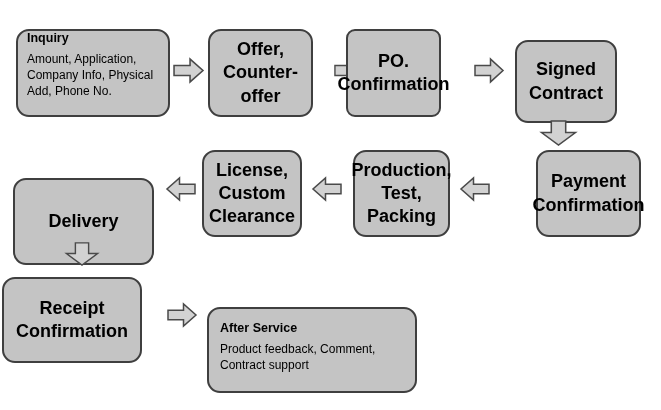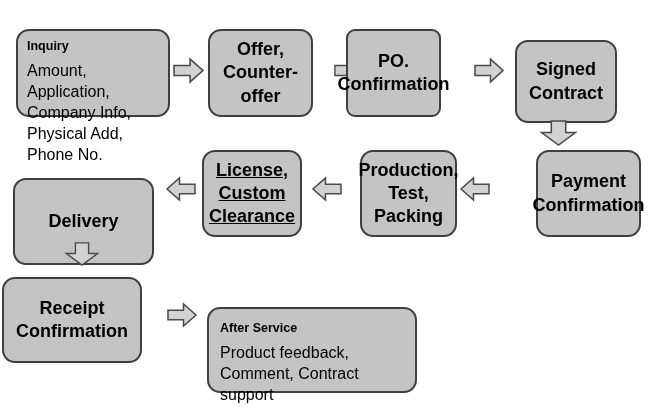--- a/index.html
+++ b/index.html
@@ -29,29 +29,29 @@
     justify-content: center;
     text-align: center;
   }
   .node-label {
     font-weight: bold;
     font-size: 18px;
     line-height: 1.28;
     white-space: pre-line;
   }
   .node-detail {
-    padding: 8px 8px 6px 9px;
+    padding: 0 8px 6px 9px;
   }
   .node-title {
     font-weight: bold;
     font-size: 12.5px;
     margin-bottom: 7px;
   }
   .node-body {
-    font-size: 16px;
+    font-size: 12px;
     line-height: 1.32;
   }
   .pad-lg { padding: 12px 10px 6px 11px; margin-top: 30px; }
   .arrow {
     position: absolute;
     display: block;
     overflow: visible;
   }
   .arrow-shape {
     fill: var(--arrow-fill, #d2d2d2);
@@ -59,22 +59,22 @@
     stroke-width: 1.5;
     stroke-linejoin: miter;
   }
 
   
   #n-inquiry    { left: 16px;  top: 29px;  width: 154px; height: 88px; }
   #n-offer      { left: 208px; top: 29px;  width: 105px; height: 88px; }
   #n-po         { left: 346px; top: 29px;  width: 95px;  height: 88px; border-radius: 9px; }
   #n-signed     { left: 515px; top: 40px;  width: 102px; height: 83px; }
   #n-payment    { left: 536px; top: 150px; width: 105px; height: 87px; }
-  #n-production { left: 353px; top: 150px; width: 97px;  height: 87px; margin-left: 7px; }
-  #n-license    { left: 202px; top: 150px; width: 100px; height: 87px; text-decoration: underline; }
+  #n-production { left: 353px; top: 150px; width: 97px;  height: 87px; }
+  #n-license    { left: 202px; top: 150px; width: 100px; height: 87px; }
   #n-delivery   { left: 13px;  top: 150px; width: 141px; height: 87px; margin-top: 28px; }
   #n-receipt    { left: 2px;  top: 277px; width: 140px; height: 86px; }
   #n-after      { left: 207px; top: 277px; width: 210px; height: 86px; }
 
   
   #a1 { left: 173px; top: 58px;  width: 31px; height: 25px; }
   #a2 { left: 334px; top: 58px;  width: 28px; height: 25px; }
   #a3 { left: 474px; top: 58px;  width: 30px; height: 25px; }
   #a4 { left: 540px; top: 120px; width: 37px; height: 26px; }
   #a5 { left: 460px; top: 177px; width: 30px; height: 24px; }

